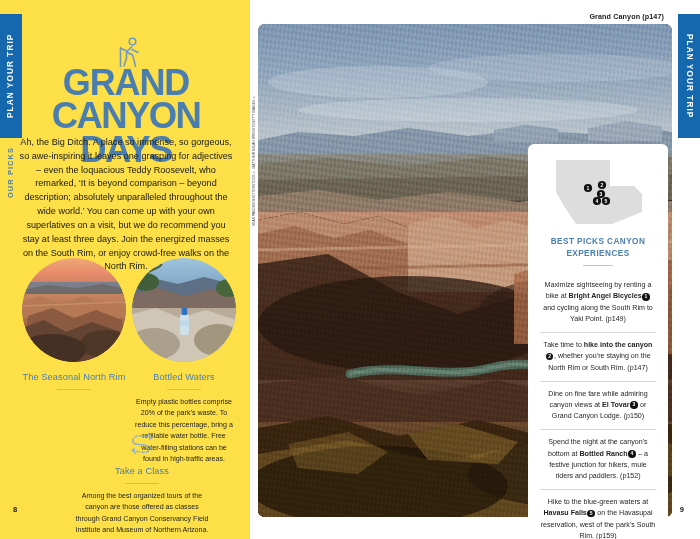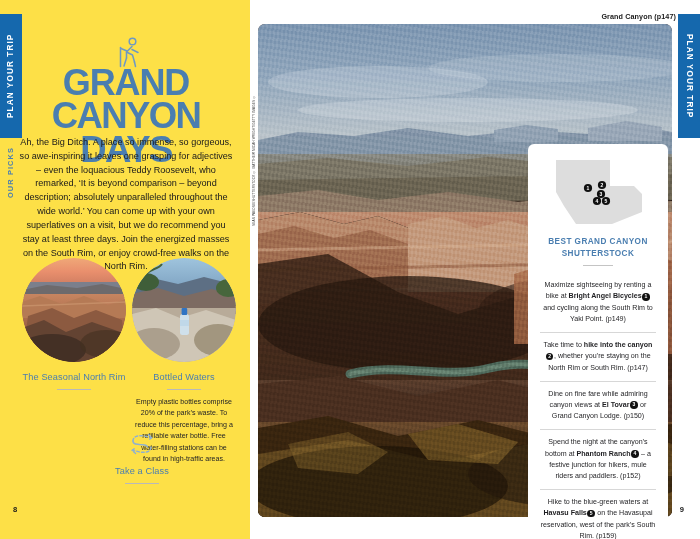--- a/index.html
+++ b/index.html
@@ -132,21 +132,21 @@
   
   #right-page {
     position: absolute;
     left: 250px; top: 0;
     width: 450px; height: 539px;
     background: #ffffff;
   }
 
   #caption-top {
     position: absolute;
-    right: 24px; top: 12px;
+    right: 36px; top: 12px;
     font-size: 7.2px;
     font-weight: bold;
     color: #1a1a1a;
     letter-spacing: 0.1px;
     text-align: center;
   }
 
   #hero-photo {
     position: absolute;
     left: 8px; top: 24px;
@@ -367,20 +367,21 @@
         <svg viewBox="0 0 34 24" width="34" height="24" fill="none" stroke="#8fb0d0" stroke-width="1.5" stroke-linecap="round" stroke-dasharray="2.6 2.2">
           <path d="M8 9 C8 4 14 3 19 4 L26 5.5"></path>
           <path d="M23.5 2.5 L27 5.6 L23.6 8"></path>
           <path d="M26 15 C26 20 20 21 15 20 L8 18.5"></path>
           <path d="M10.6 21.5 L7 18.4 L10.5 16"></path>
           <path d="M8 9 C8 13 12 12 14.5 12.5 C18 13 22 12 22.5 15" stroke-dasharray="0"></path>
         </svg>
       </div>
       <div class="pick-title">Take a Class</div>
       <div class="rule"></div>
+      <div class="pick-body">Among the best organized tours of the canyon are those offered as classes through Grand Canyon Conservancy Field Institute and Museum of Northern Arizona.</div>
     </div>
 
     <div id="page-num-left">8</div>
   </div>
 
   <div id="right-page">
 
     <div id="caption-top">Grand Canyon (p147)</div>
 
     <div id="hero-photo">
@@ -480,37 +481,37 @@
             <circle cx="55" cy="38" r="4.1" fill="#111"></circle>
               <text x="55" y="39.9" fill="#fff">3</text>
             <circle cx="51" cy="45" r="4.1" fill="#111"></circle>
               <text x="51" y="46.9" fill="#fff">4</text>
             <circle cx="60" cy="45" r="4.1" fill="#111"></circle>
               <text x="60" y="46.9" fill="#fff">5</text>
           </g>
         </svg>
       </div>
 
-      <div id="panel-heading">BEST GRAND CANYON SHUTTERSTOCK</div>
+      <div id="panel-heading">BEST PICKS CANYON EXPERIENCES</div>
       <div id="panel-heading-rule"></div>
 
       <div class="exp-item">
         <span>Maximize sightseeing by renting a bike at </span><b>Bright Angel Bicycles</b><span class="pin">1</span><span> and cycling along the South Rim to Yaki Point. (p149)</span>
       </div>
 
       <div class="exp-item">
         <span>Take time to </span><b>hike into the canyon</b><span class="pin">2</span><span>, whether you’re staying on the North Rim or South Rim. (p147)</span>
       </div>
 
       <div class="exp-item">
         <span>Dine on fine fare while admiring canyon views at </span><b>El Tovar</b><span class="pin">3</span><span> or Grand Canyon Lodge. (p150)</span>
       </div>
 
       <div class="exp-item">
-        <span>Spend the night at the canyon’s bottom at </span><b>Phantom Ranch</b><span class="pin">4</span><span> – a festive junction for hikers, mule riders and paddlers. (p152)</span>
+        <span>Spend the night at the canyon’s bottom at </span><b>Bottled Ranch</b><span class="pin">4</span><span> – a festive junction for hikers, mule riders and paddlers. (p152)</span>
       </div>
 
       <div class="exp-item">
         <span>Hike to the blue-green waters at </span><b>Havasu Falls</b><span class="pin">5</span><span> on the Havasupai reservation, west of the park’s South Rim. (p159)</span>
       </div>
     </div>
 
     <div id="tab-plan-right">PLAN YOUR TRIP</div>
     <div id="tab-picks-right">OUR PICKS</div>
 

